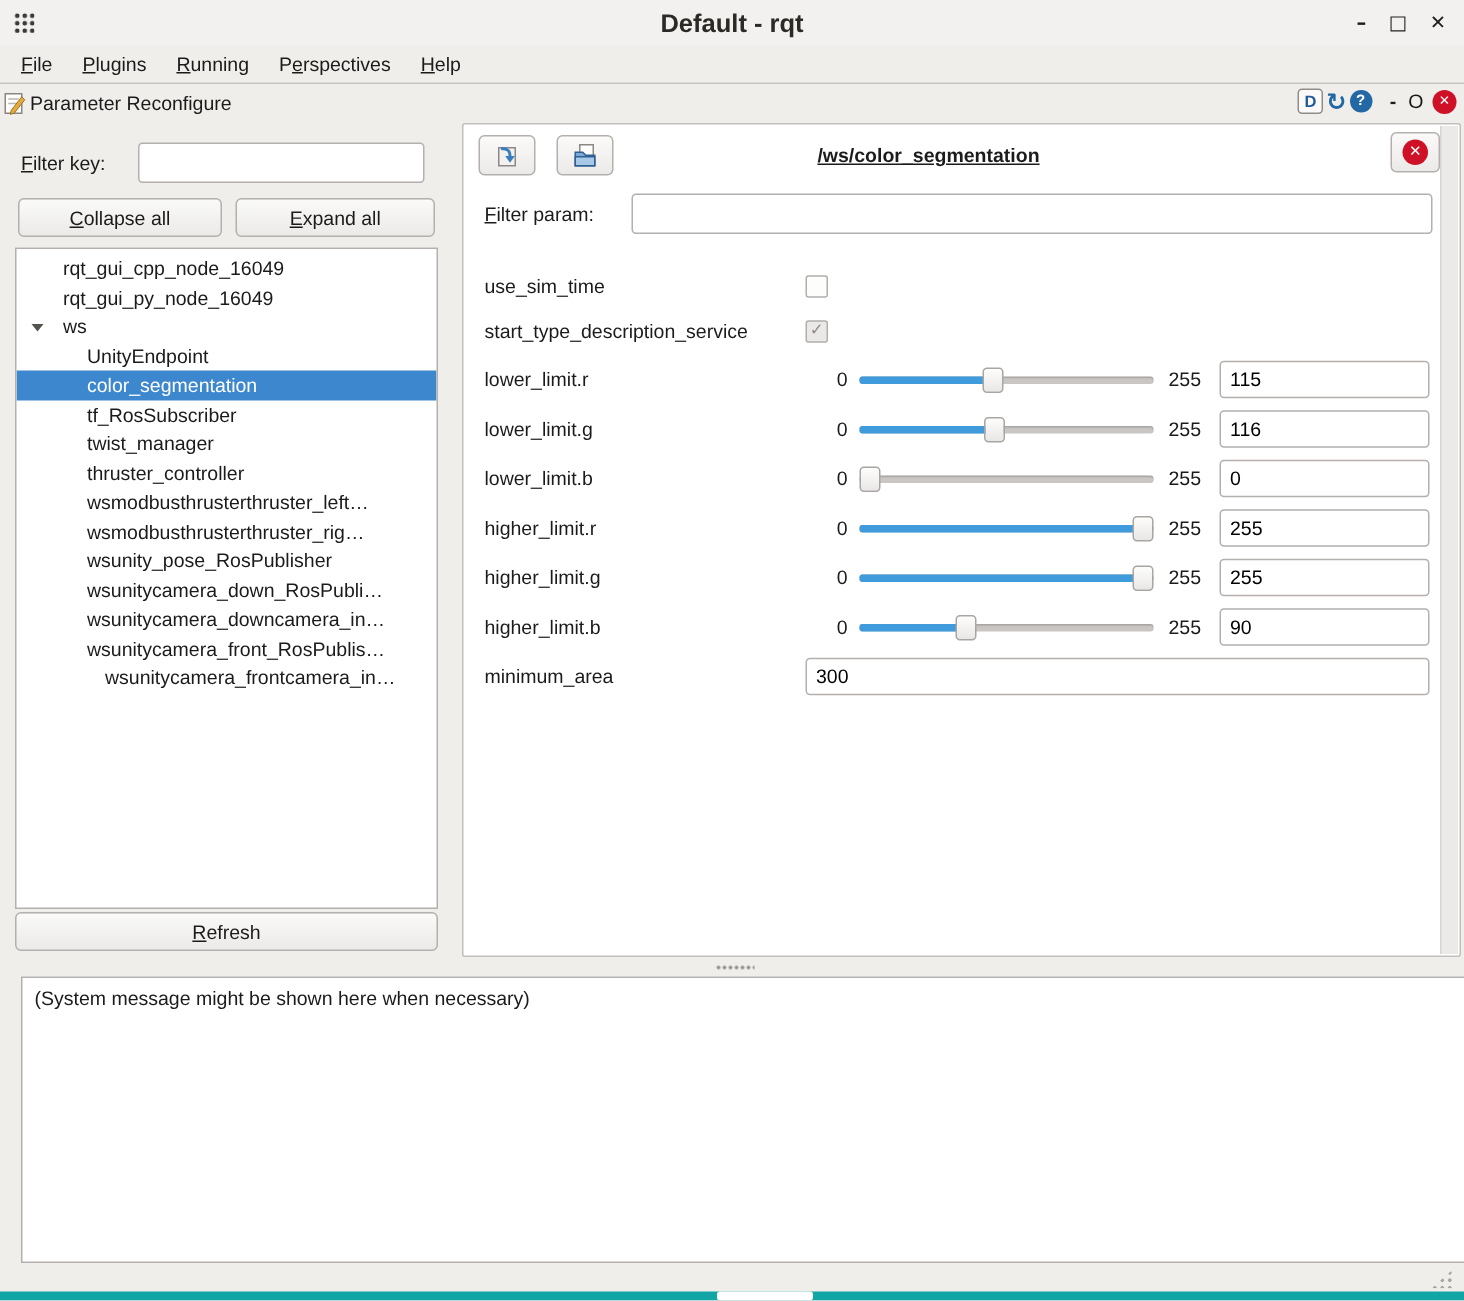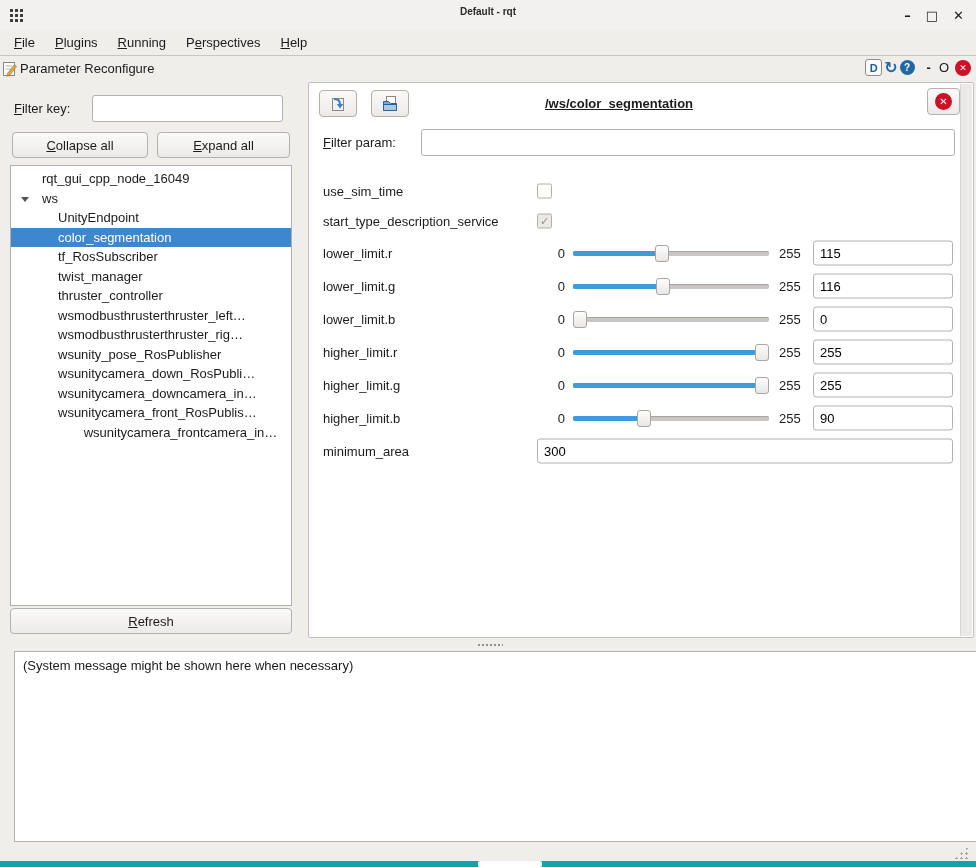--- a/index.html
+++ b/index.html
@@ -9,21 +9,21 @@
     background:#efeeeb; color:#1b1b1b;
     font-family:"Liberation Sans",sans-serif; font-size:13px;
   }
   u { text-decoration:underline; }
 
   
   .titlebar { position:absolute; left:0; top:0; width:976px; height:30px; background:#f2f1ef; }
   .app-icon { position:absolute; left:9px; top:8px; width:14px; height:14px;
     background:radial-gradient(circle,#3a3a3a 1.4px,transparent 1.7px); background-size:5px 5px; }
   .win-title { position:absolute; left:0; right:0; top:6px; text-align:center;
-    font-size:10px; font-weight:600; color:#2c2a26; }
+    font-size:17px; font-weight:600; color:#2c2a26; }
   .win-controls { position:absolute; right:12px; top:0; height:30px; display:flex; align-items:center; gap:15px; }
   .wbtn { font-family:"DejaVu Sans",sans-serif; font-size:13px; font-weight:bold; color:#1c1b19; cursor:default; }
 
   
   .menubar { position:absolute; left:4px; top:30px; height:25px; display:flex; align-items:center; }
   .menu-item { padding:0 10px; }
   .menu-sep { position:absolute; left:0; top:55px; width:976px; height:1px; background:#c9c6c2; }
 
   
   .plugin-bar { position:absolute; left:0; top:56px; width:976px; height:25px; display:flex; align-items:center; }
@@ -152,33 +152,34 @@
     <span class="pclose">✕</span>
   </span>
 </div>
 
 <span class="s-label" style="left:14px;top:101px;"><u>F</u>ilter key:</span>
 <input class="tinput" id="filterKey" value="" style="">
 <div class="btn" id="collapseAll"><u>C</u>ollapse all</div>
 <div class="btn" id="expandAll"><u>E</u>xpand all</div>
 <div id="tree">
     <div class="tree-row" style="padding-left: 31px;"><span>rqt_gui_cpp_node_16049</span></div>
+    <div class="tree-row" style="padding-left: 31px;"><span>rqt_gui_py_node_16049</span></div>
     <div class="tree-row" style="padding-left: 31px;"><span class="expander" style="left: 10px;"></span><span>ws</span></div>
     <div class="tree-row" style="padding-left: 47px;"><span>UnityEndpoint</span></div>
     <div class="tree-row selected" style="padding-left: 47px;"><span>color_segmentation</span></div>
     <div class="tree-row" style="padding-left: 47px;"><span>tf_RosSubscriber</span></div>
     <div class="tree-row" style="padding-left: 47px;"><span>twist_manager</span></div>
     <div class="tree-row" style="padding-left: 47px;"><span>thruster_controller</span></div>
     <div class="tree-row" style="padding-left: 47px;"><span>wsmodbusthrusterthruster_left…</span></div>
     <div class="tree-row" style="padding-left: 47px;"><span>wsmodbusthrusterthruster_rig…</span></div>
     <div class="tree-row" style="padding-left: 47px;"><span>wsunity_pose_RosPublisher</span></div>
     <div class="tree-row" style="padding-left: 47px;"><span>wsunitycamera_down_RosPubli…</span></div>
     <div class="tree-row" style="padding-left: 47px;"><span>wsunitycamera_downcamera_in…</span></div>
     <div class="tree-row" style="padding-left: 47px;"><span>wsunitycamera_front_RosPublis…</span></div>
-    <div class="tree-row" style="padding-left: 59px; text-align: center;"><span>wsunitycamera_frontcamera_in…</span></div>
+    <div class="tree-row" style="padding-left: 59px;"><span>wsunitycamera_frontcamera_in…</span></div>
   </div>
 <div class="btn" id="refreshBtn"><u>R</u>efresh</div>
 
 <div class="node-panel">
   <div class="tool-btn" id="saveBtn">
     <svg width="20" height="18">
       <rect x="4.5" y="3.5" width="11" height="12" fill="#f2f1ef" stroke="#8b8885"></rect>
       <path d="M6 4 C11 4 12 6 12 9" fill="none" stroke="#3b7ec0" stroke-width="2"></path>
       <polygon points="8.8,9 15.2,9 12,13.5" fill="#3b7ec0"></polygon>
     </svg>

